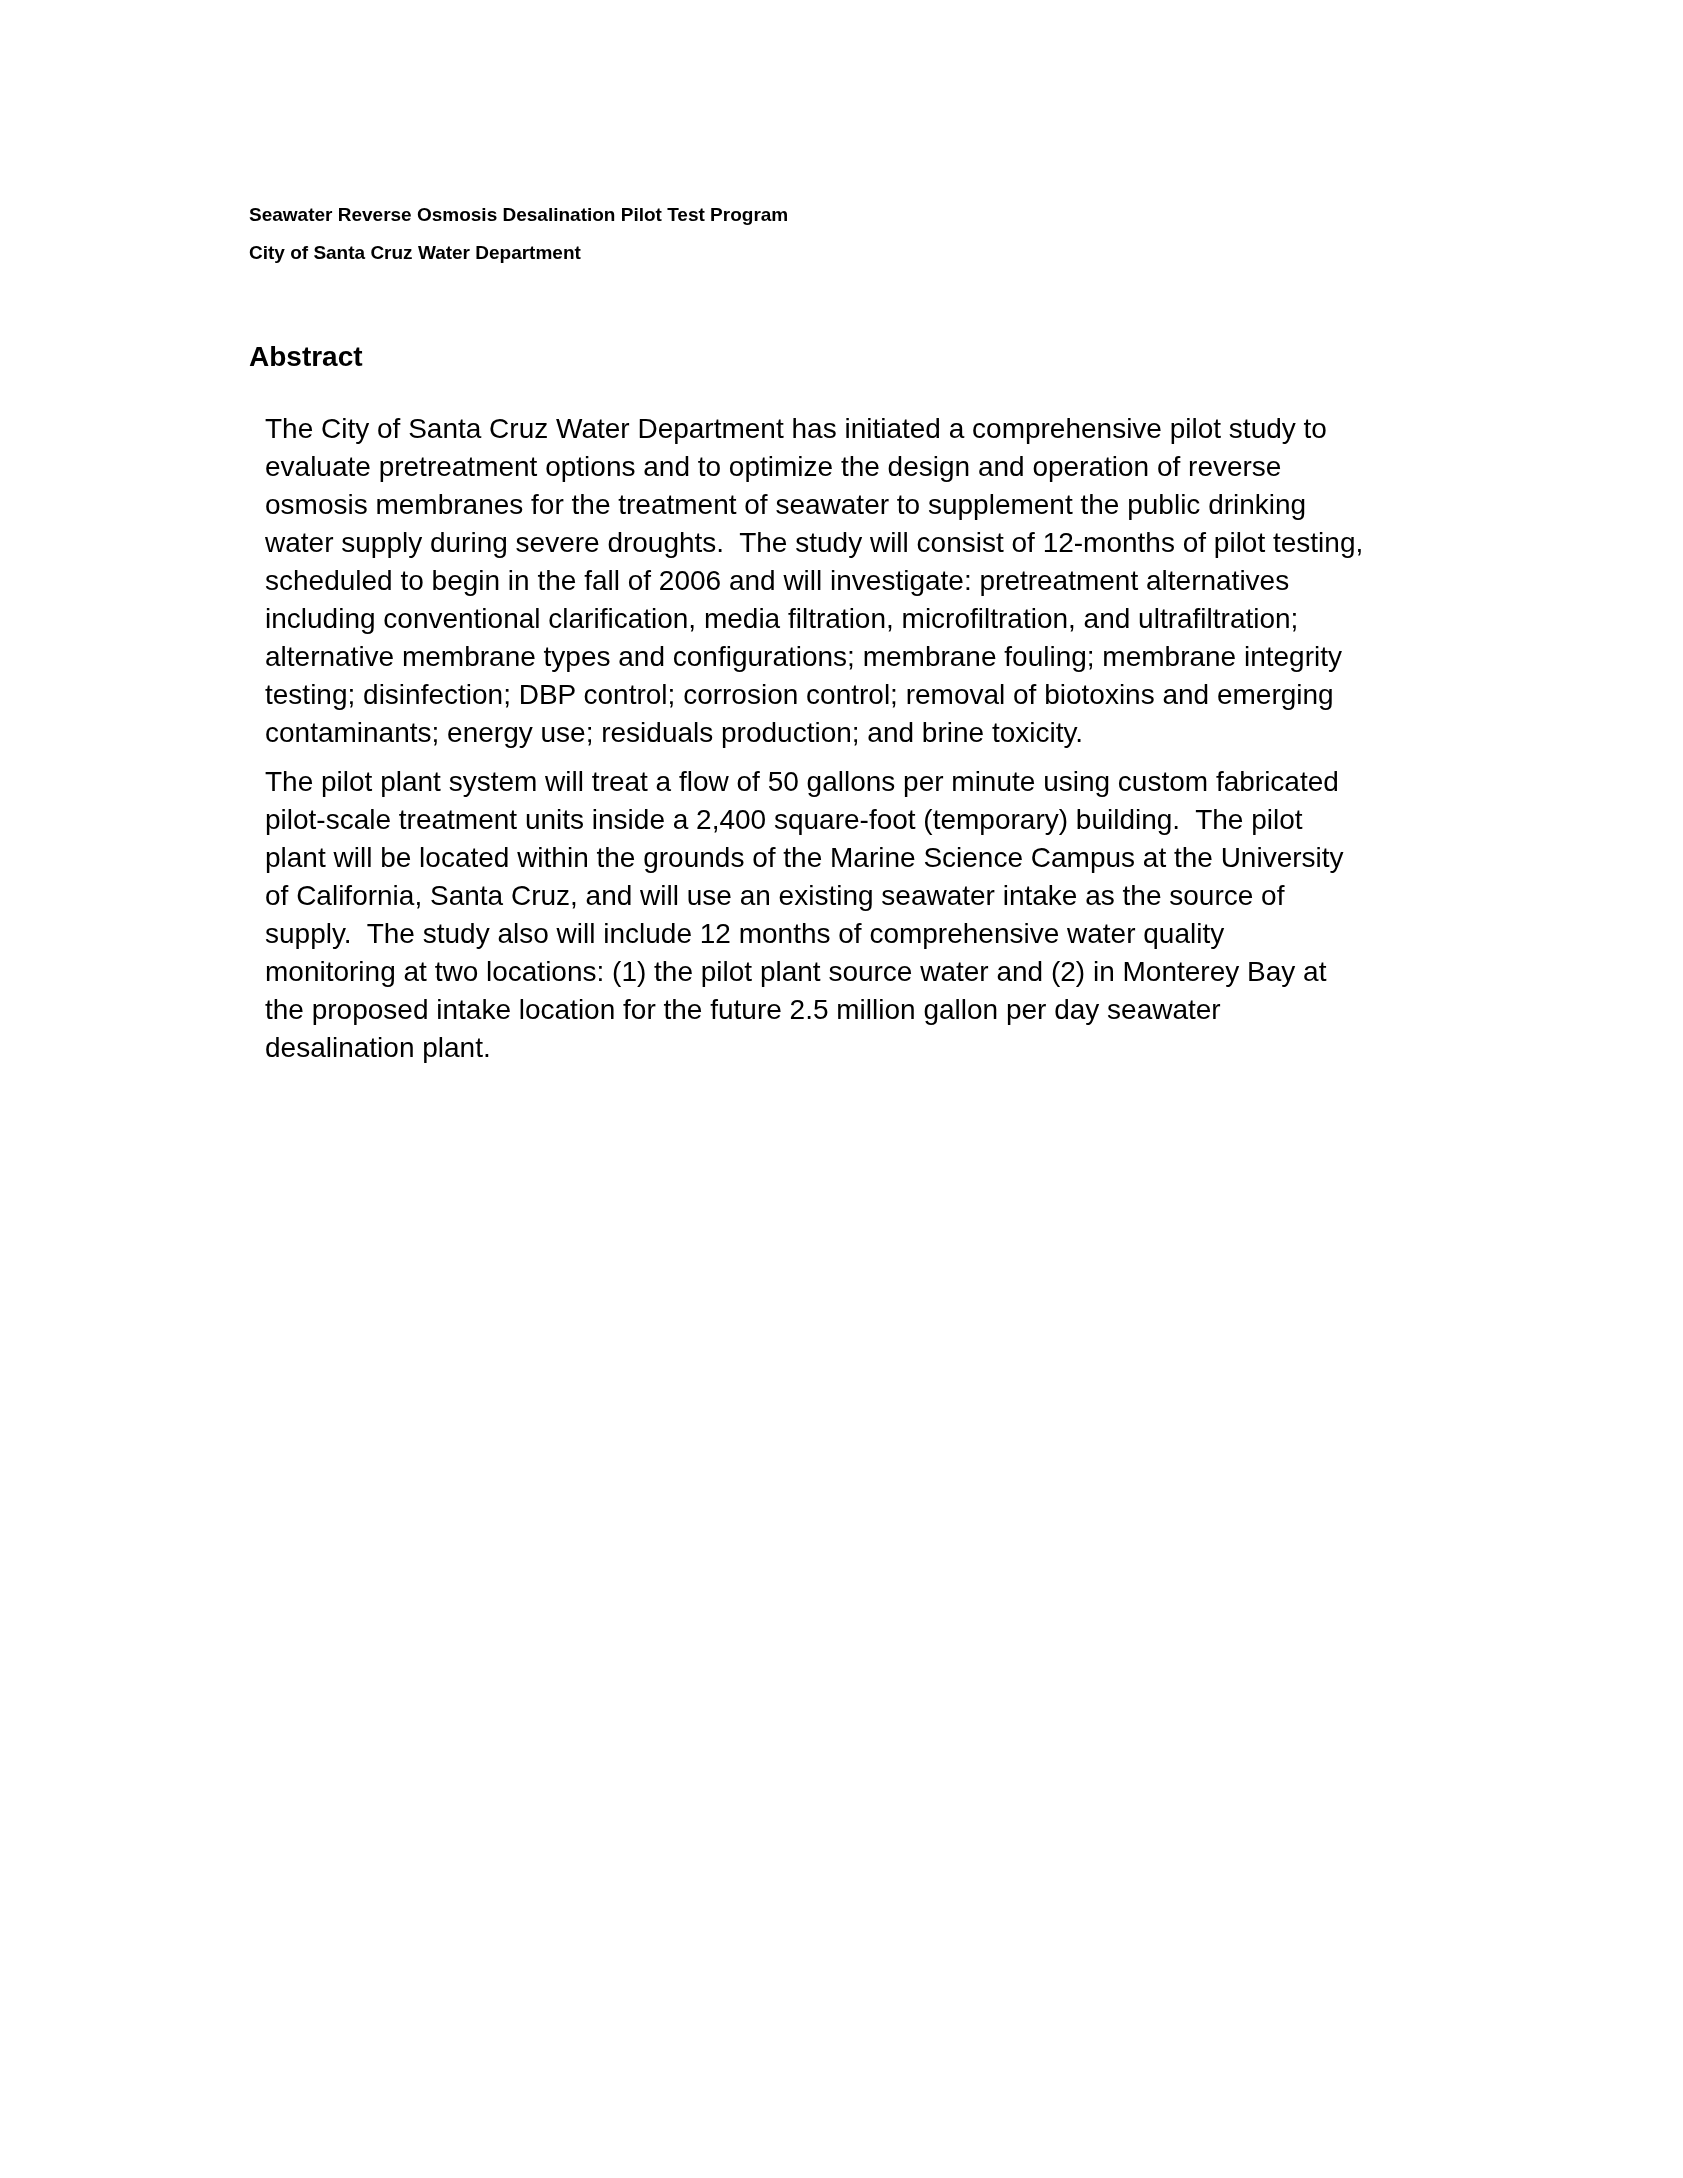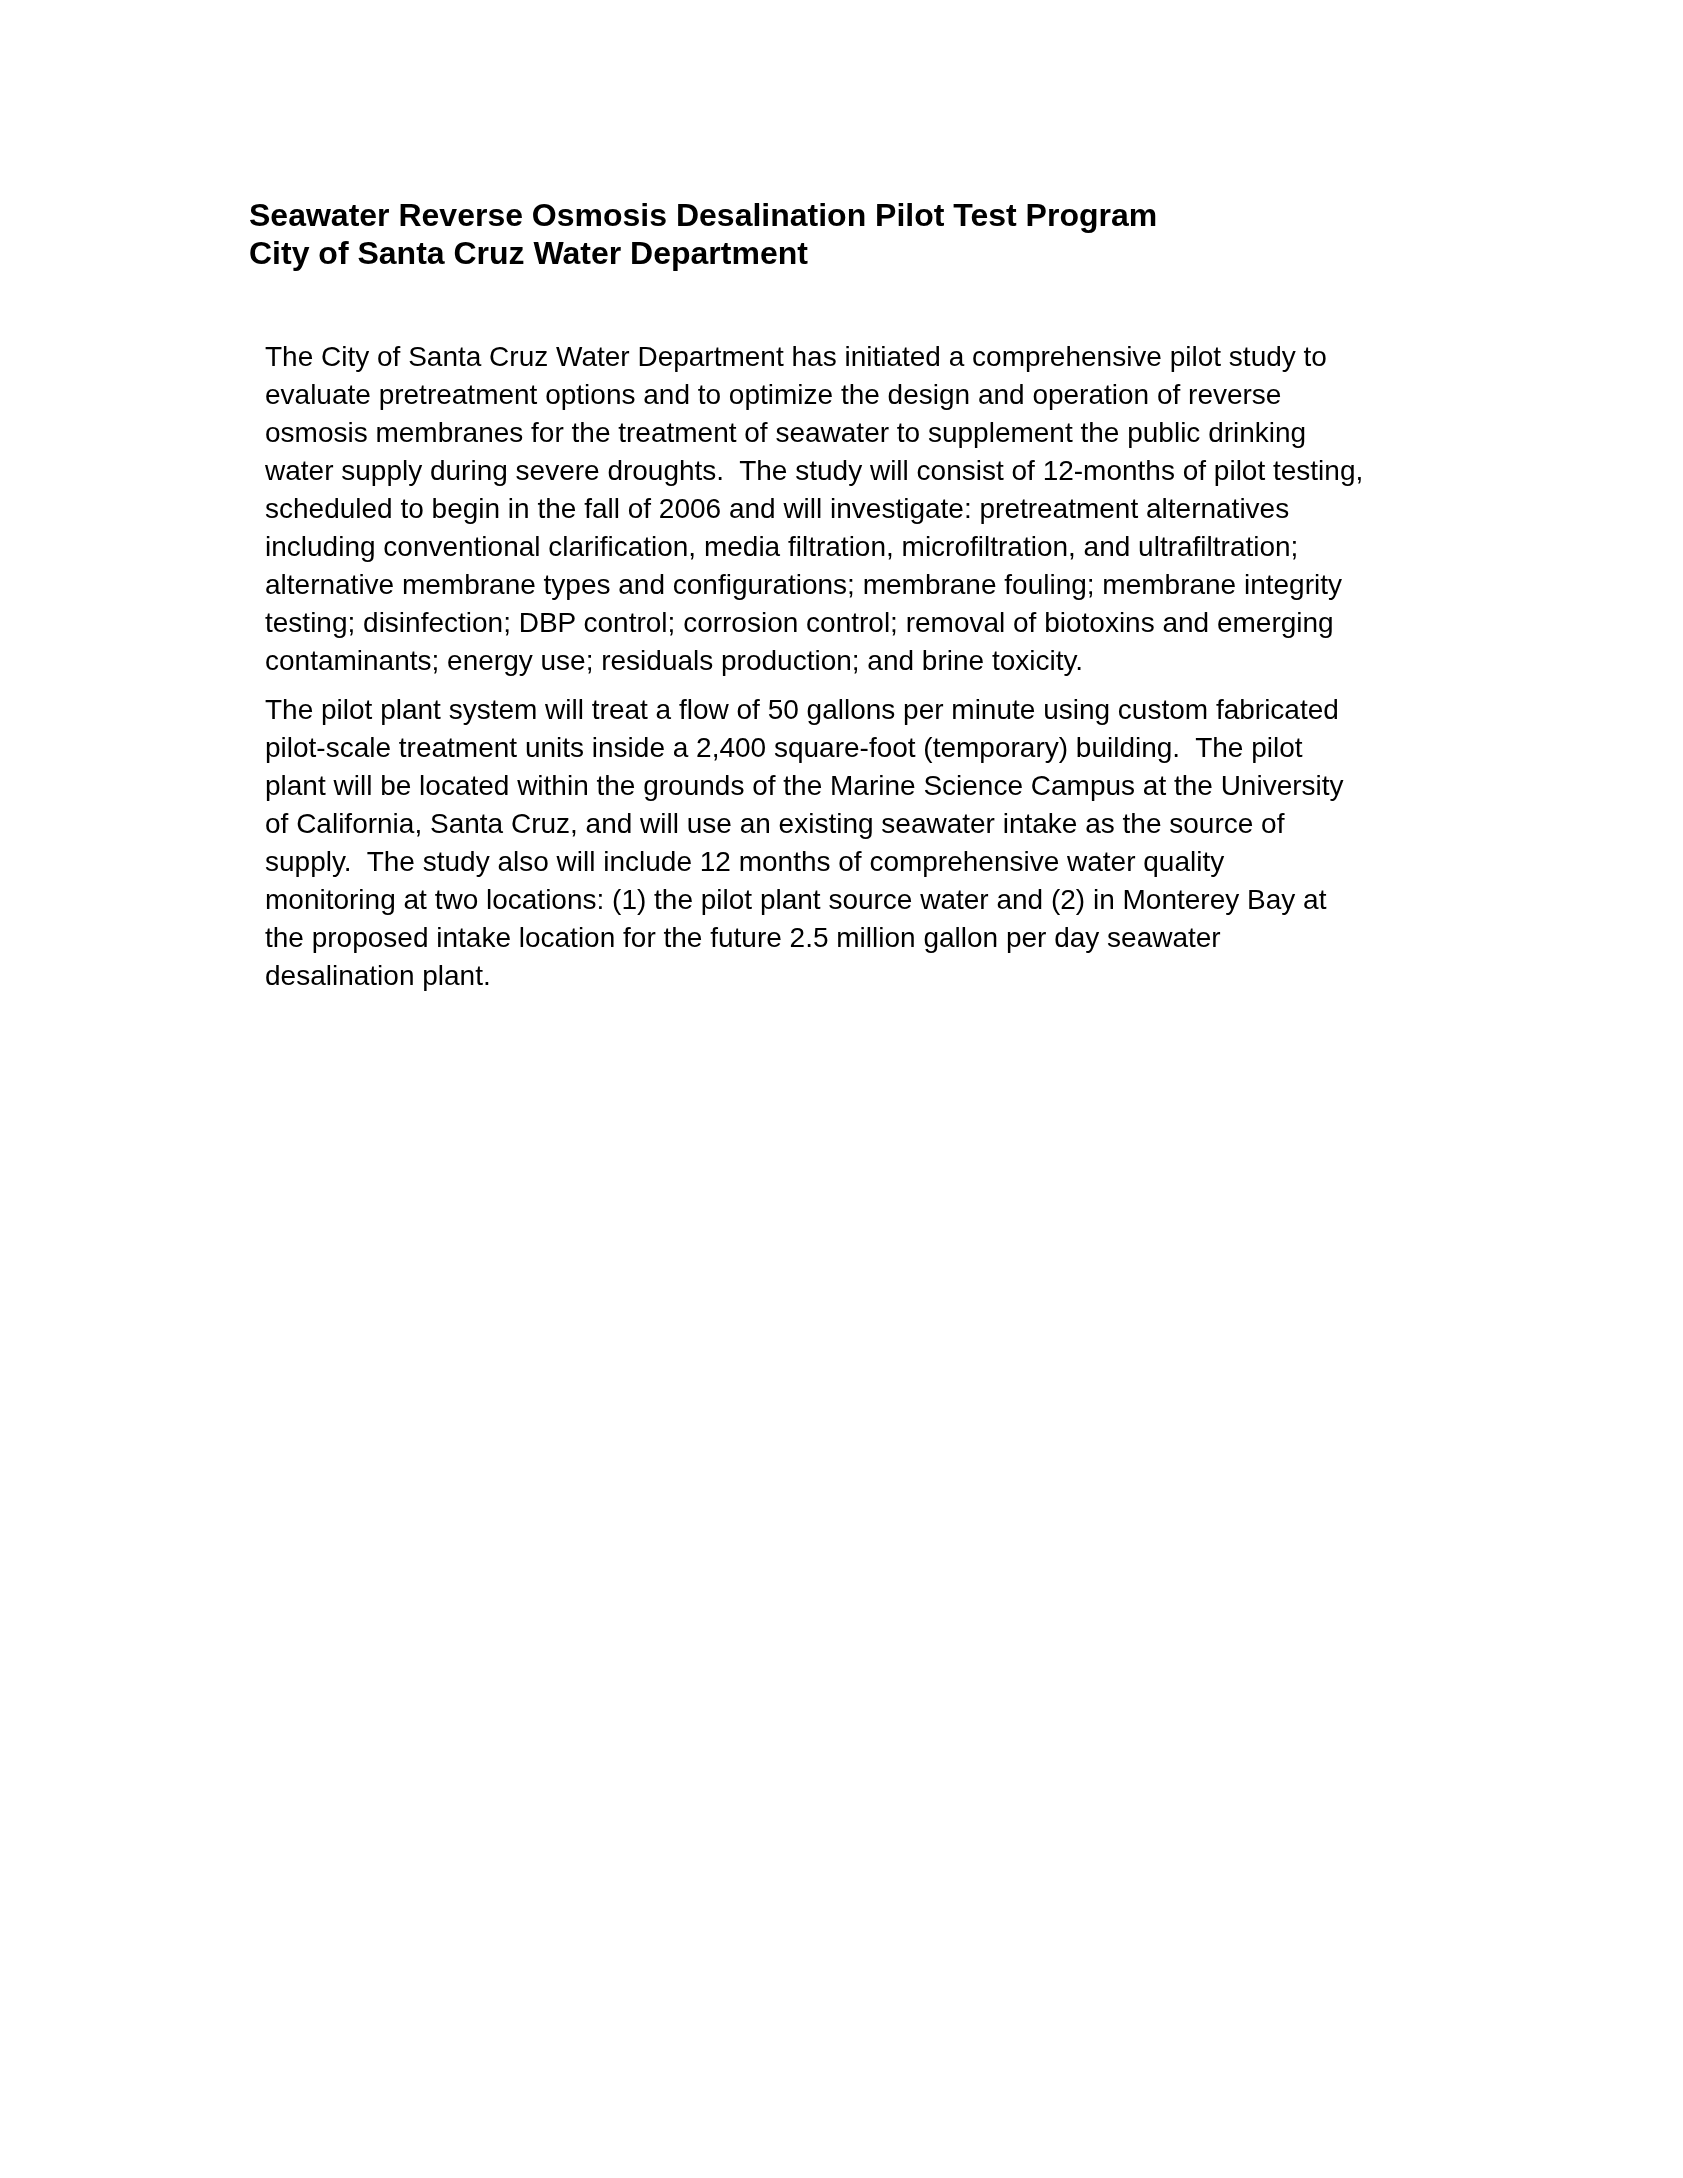--- a/index.html
+++ b/index.html
@@ -17,21 +17,21 @@
   .page-content {
     position: absolute;
     left: 249px;
     top: 196px;
     width: 1317px;
     font-size: 28px;
     line-height: 38px;
   }
   .doc-title {
     margin: 0 0 66px 0;
-    font-size: 32px;
+    font-size: 19px;
     font-weight: bold;
     white-space: pre-wrap;
   }
   .abstract-heading {
     margin: 0 0 34px 0;
     font-size: 28px;
     font-weight: bold;
     white-space: pre-wrap;
   }
   .doc-paragraph {
@@ -42,20 +42,21 @@
     margin-bottom: 0;
   }
 </style>
 </head>
 <body>
 
 <div class="page-content">
   <h1 class="doc-title">Seawater Reverse Osmosis Desalination Pilot Test Program
 City of Santa Cruz Water Department</h1>
 
+  <h2 class="abstract-heading">Abstract</h2>
 
   <p class="doc-paragraph">The City of Santa Cruz Water Department has initiated a comprehensive pilot study to
 evaluate pretreatment options and to optimize the design and operation of reverse
 osmosis membranes for the treatment of seawater to supplement the public drinking
 water supply during severe droughts.  The study will consist of 12-months of pilot testing,
 scheduled to begin in the fall of 2006 and will investigate: pretreatment alternatives
 including conventional clarification, media filtration, microfiltration, and ultrafiltration;
 alternative membrane types and configurations; membrane fouling; membrane integrity
 testing; disinfection; DBP control; corrosion control; removal of biotoxins and emerging
 contaminants; energy use; residuals production; and brine toxicity.</p>

